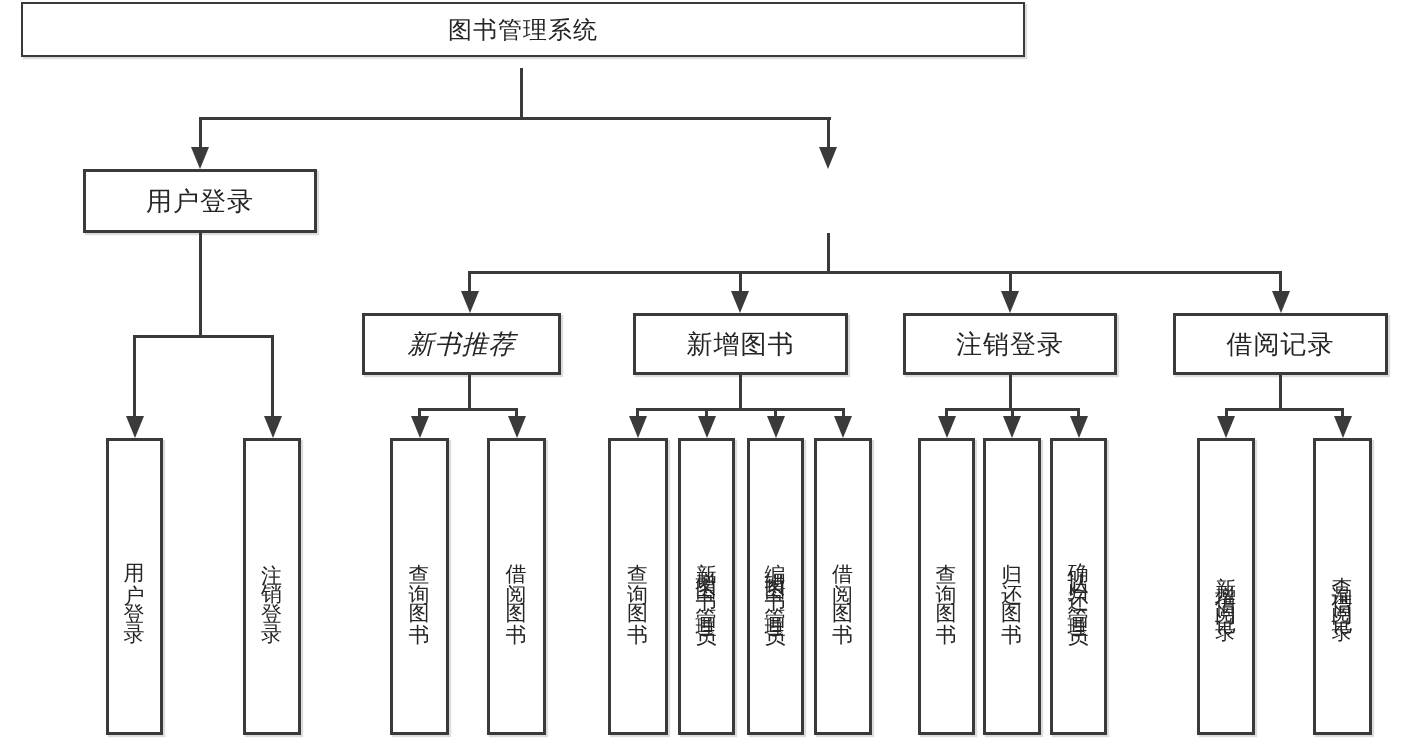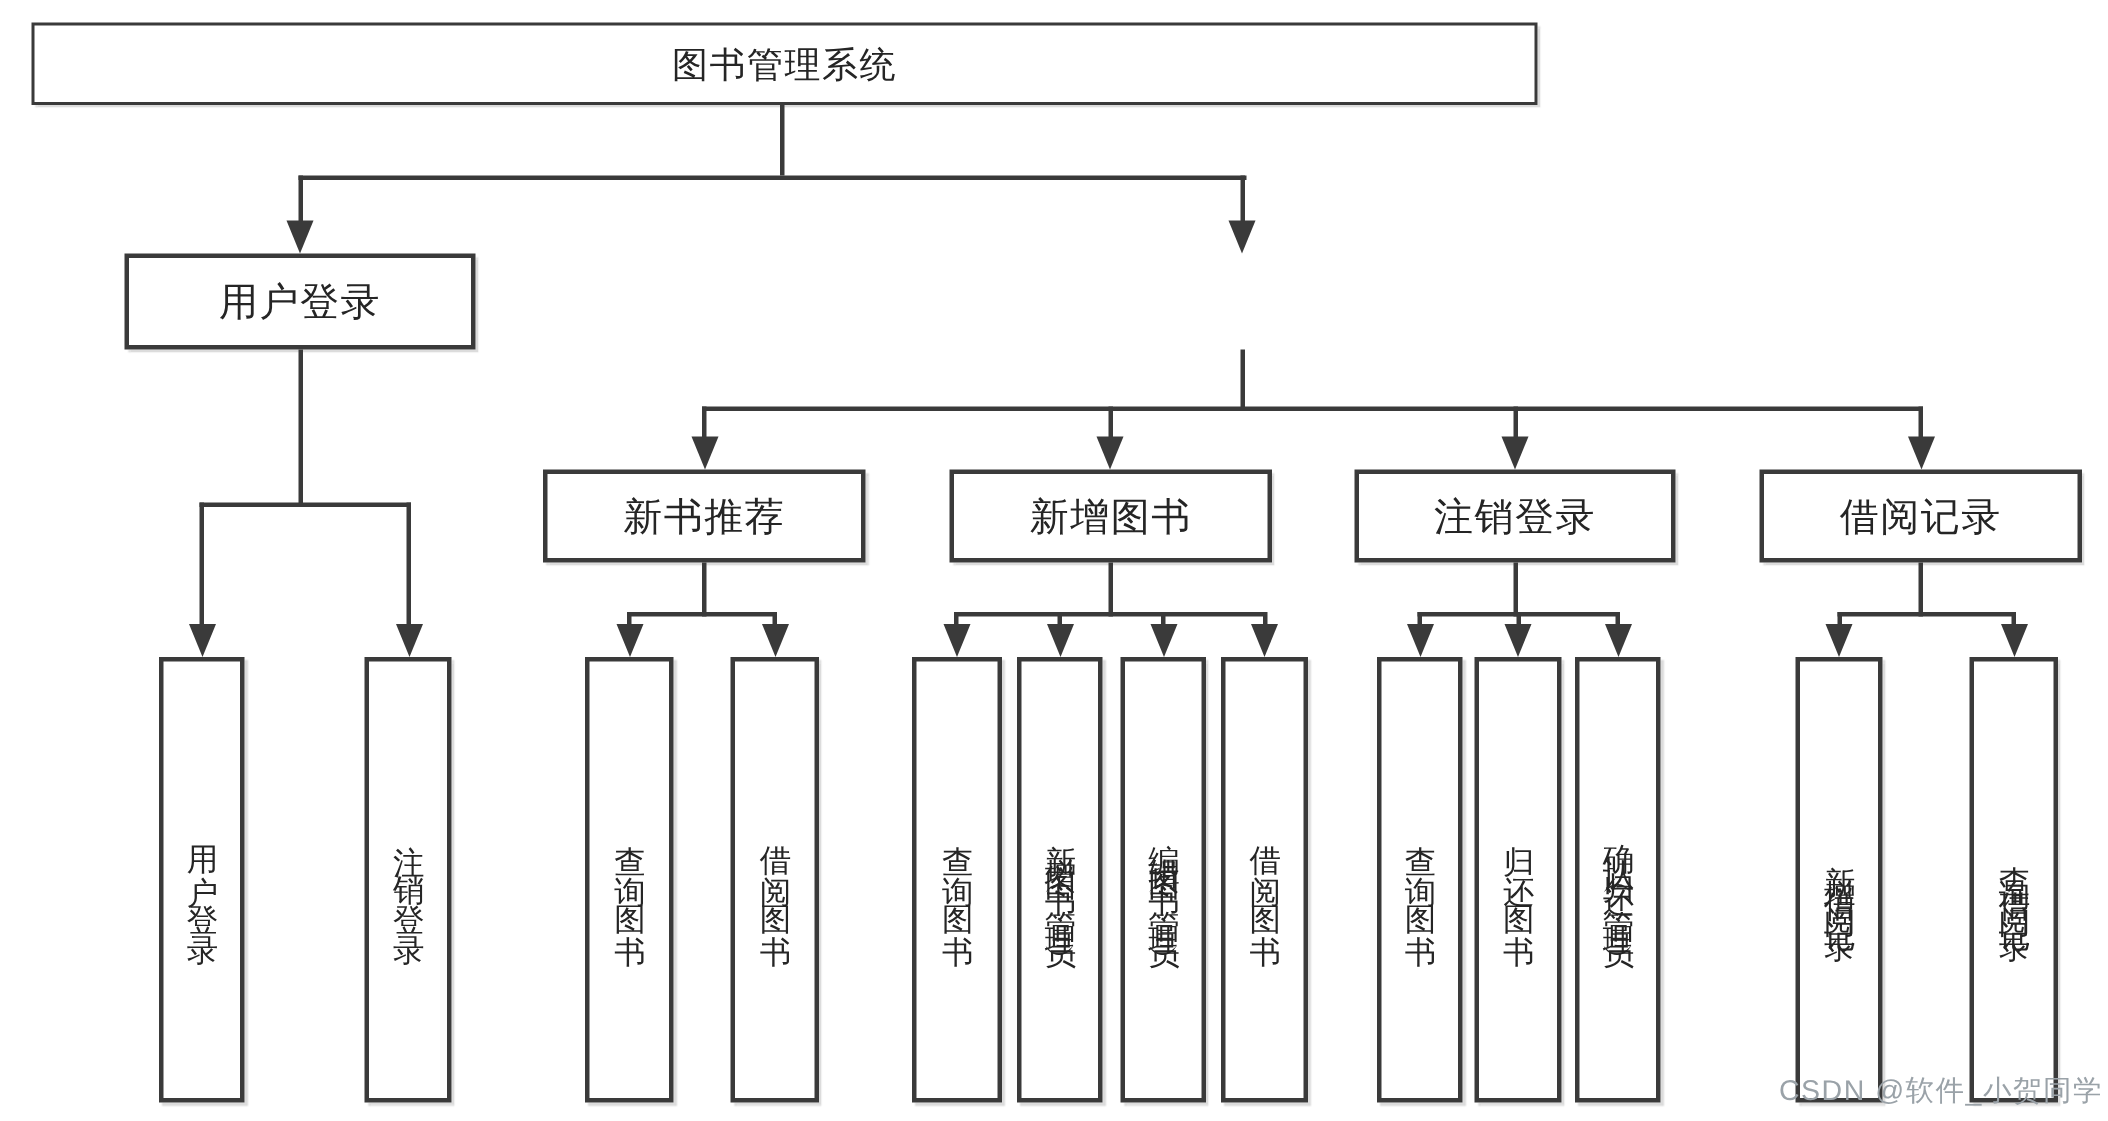--- a/index.html
+++ b/index.html
@@ -58,30 +58,30 @@
     letter-spacing: 1px;
     z-index: 10;
     white-space: nowrap;
   }
 </style>
 </head>
 <body>
 
 <div id="canvas">
 
-  <div class="box root-box" style="left:21px; top:15px; width:1004px; height:55px;">
+  <div class="box root-box" style="left:21px; top:2px; width:1004px; height:55px;">
     <span>图书管理系统</span>
   </div>
 
   <div class="box hnode" style="left:83px; top:169px; width:234px; height:64px;">
     <span>用户登录</span>
   </div>
 
 
-  <div class="box hnode" style="left:362px; top:313px; width:215px; height:62px;">
+  <div class="box hnode" style="left:362px; top:313px; width:199px; height:62px;font-style:italic;">
     <span>新书推荐</span>
   </div>
 
   <div class="box hnode" style="left:633px; top:313px; width:215px; height:62px;">
     <span>新增图书</span>
   </div>
 
   <div class="box hnode" style="left:903px; top:313px; width:214px; height:62px;">
     <span>注销登录</span>
   </div>
@@ -186,15 +186,14 @@
   <div class="vline" style="left:1077px; top:408px; height:12px;"></div>
   <div class="arrow" style="left:1069.5px; top:416px;"></div>
 
   <div class="vline" style="left:1278.5px; top:375px; height:36px;"></div>
   <div class="hline" style="left:1224.5px; top:408px; width:119px;"></div>
   <div class="vline" style="left:1224.5px; top:408px; height:12px;"></div>
   <div class="arrow" style="left:1217px; top:416px;"></div>
   <div class="vline" style="left:1340.5px; top:408px; height:12px;"></div>
   <div class="arrow" style="left:1333.5px; top:416px;"></div>
 
-  <div class="watermark">CSDN @软件_小贺同学</div>
 
 </div>
 
 </body></html>

